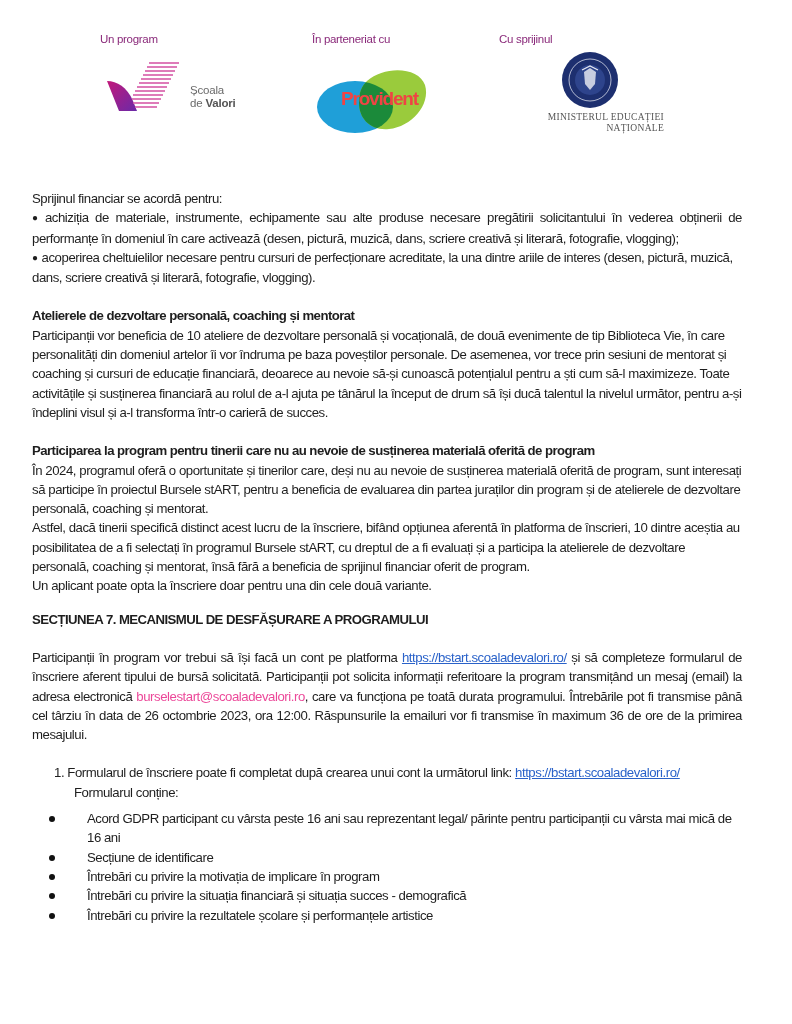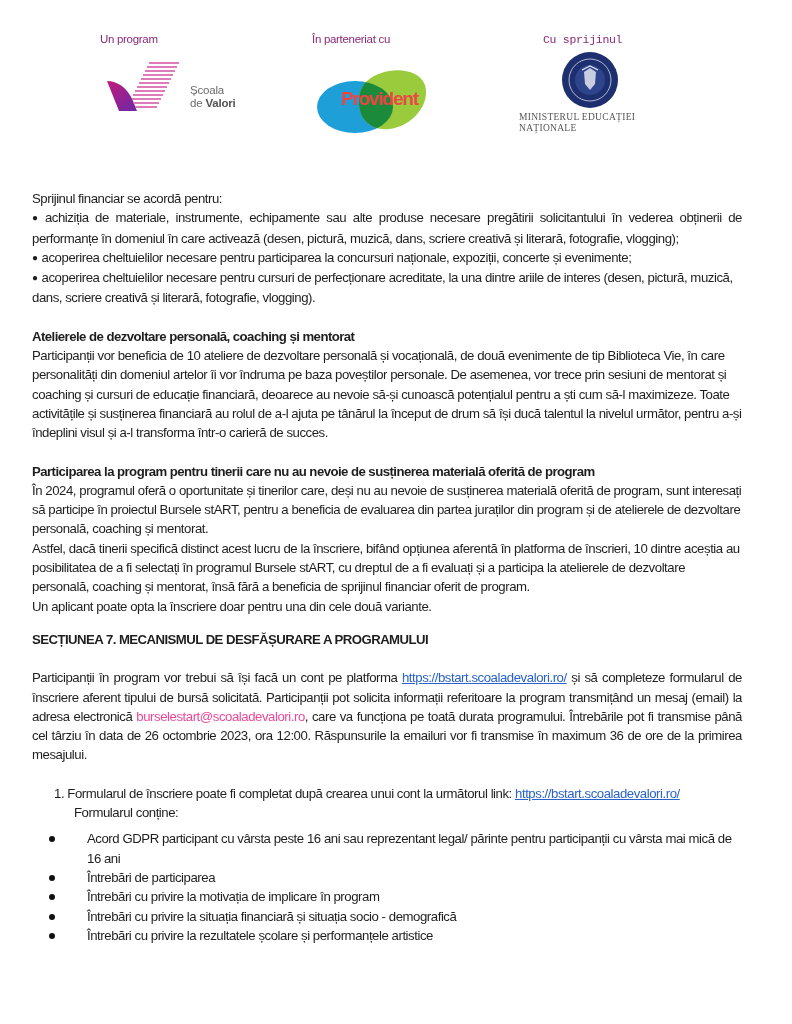--- a/index.html
+++ b/index.html
@@ -9,21 +9,21 @@
 
   
   .logos { position:absolute; left:0; top:0; width:640px; height:160px;margin-left:19px; }
   .logo-label { position:absolute; font-size:11.5px; color:#8a2a7a; letter-spacing:-0.3px; }
   .sv-mark { position:absolute; left:86px; top:61px; width:82px; height:50px; }
   .sv-text { position:absolute; left:171px; top:84px; font-size:11.5px; color:#6a6a6a; line-height:13px; letter-spacing:-0.2px; }
   .sv-text b { color:#555; }
   .prov { position:absolute; left:296px; top:63px; width:120px; height:72px; }
   .prov-word { position:absolute; left:322px; top:88px; font-size:19px; font-weight:bold; color:#ef4444; letter-spacing:-1.2px; }
   .gov-seal { position:absolute; left:541px; top:50px; width:60px; height:60px; }
-  .gov-text { position:absolute; left:500px; top:112px; width:145px; text-align:left; font-family:"Liberation Serif", serif; font-size:9.5px; color:#555; letter-spacing:0.3px; line-height:11px; }
+  .gov-text { position:absolute; left:500px; top:112px; width:145px; text-align:right; font-family:"Liberation Serif", serif; font-size:9.5px; color:#555; letter-spacing:0.3px; line-height:11px; }
 
   
   .content { position:absolute; left:32px; top:189px; width:710px; font-size:13.2px; letter-spacing:-0.45px; line-height:19.3px; }
   .content p { margin:0; }
   .just { text-align:justify; }
   .h { font-weight:bold; letter-spacing:-0.55px; }
   .gap1 { height:19px; }
   .gap2 { height:14px; }
   a.link { color:#2a62c9; text-decoration:underline; }
   .email { color:#ec4899; }
@@ -35,21 +35,21 @@
   .inline-bullet::before { content:"\25CF"; font-size:10px; margin-right:4px; position:relative; top:-1px; }
 </style>
 </head>
 <body>
 
 <div class="page">
 
   <div class="logos">
     <span class="logo-label" style="left:81px; top:33px;">Un program</span>
     <span class="logo-label" style="left:293px; top:33px;">În parteneriat cu</span>
-    <span class="logo-label" style="left:524px; top:33px;font-family:Liberation Mono, monospace;">Cu sprijinul</span>
+    <span class="logo-label" style="left:480px; top:33px;">Cu sprijinul</span>
 
     <svg class="sv-mark" viewBox="0 0 82 50">
       <defs>
         <linearGradient id="svg1" x1="0" y1="0" x2="1" y2="1">
           <stop offset="0" stop-color="#c2187a"></stop>
           <stop offset="1" stop-color="#6a2aa8"></stop>
         </linearGradient>
       </defs>
       <path d="M2 20 C12 20 22 26 28 40 L32 50 L14 50 Z" fill="url(#svg1)"></path>
       <g stroke="#d65aa8" stroke-width="1.6">
@@ -95,21 +95,20 @@
       <div>MINISTERUL EDUCAȚIEI</div>
       <div>NAȚIONALE</div>
     </div>
   </div>
 
   <div class="content">
 
     <section>
       <p>Sprijinul financiar se acordă pentru:</p>
       <p class="just inline-bullet">achiziția de materiale, instrumente, echipamente sau alte produse necesare pregătirii solicitantului în vederea obținerii de performanțe în domeniul în care activează (desen, pictură, muzică, dans, scriere creativă și literară, fotografie, vlogging);</p>
-      <p class="inline-bullet">acoperirea cheltuielilor necesare pentru participarea la concursuri naționale, expoziții, concerte  și evenimente;</p>
       <p class="inline-bullet">acoperirea cheltuielilor necesare pentru cursuri de perfecționare acreditate, la una dintre ariile  de interes (desen, pictură, muzică, dans, scriere creativă și literară, fotografie, vlogging).</p>
     </section>
 
     <div class="gap1"></div>
 
     <section>
       <p class="h">Atelierele de dezvoltare personală, coaching și mentorat</p>
       <p>Participanții vor beneficia de 10 ateliere de dezvoltare personală și vocațională, de două evenimente de tip Biblioteca Vie, în care personalități din domeniul artelor îi vor îndruma pe baza poveștilor personale. De asemenea, vor trece prin sesiuni de mentorat și coaching și cursuri de educație financiară, deoarece au nevoie să-și cunoască potențialul pentru a ști cum să-l maximizeze. Toate activitățile și susținerea financiară au rolul de a-l ajuta pe tânărul la început de drum să își ducă talentul la nivelul următor, pentru a-și îndeplini visul și a-l transforma într-o carieră de succes.</p>
     </section>
 
@@ -127,20 +126,20 @@
     <section>
       <p class="h">SECȚIUNEA 7. MECANISMUL DE DESFĂȘURARE A PROGRAMULUI</p>
       <div class="gap1"></div>
       <p class="just"><span>Participanții în program vor trebui să își facă un cont pe platforma </span><a class="link" href="#">https://bstart.scoaladevalori.ro/</a><span> și să completeze formularul de înscriere aferent tipului de bursă  solicitată. Participanții pot solicita informații referitoare la program transmițând un mesaj (email) la adresa electronică </span><span class="email">burselestart@scoaladevalori.ro</span><span>, care va funcționa pe toată durata programului. Întrebările pot fi transmise până cel târziu în data de 26 octombrie 2023, ora 12:00. Răspunsurile la emailuri vor fi transmise în maximum 36 de ore de la primirea mesajului.</span></p>
       <div class="gap1"></div>
 
       <p class="numbered"><span>1. Formularul de înscriere poate fi completat după crearea unui cont la următorul link: </span><a class="link" href="#">https://bstart.scoaladevalori.ro/</a></p>
       <p class="sub">Formularul conține:</p>
       <ul class="bullets">
         <li>Acord GDPR participant cu vârsta peste 16 ani sau reprezentant legal/ părinte pentru participanții cu vârsta mai mică de 16 ani</li>
-        <li>Întrebări de participarea</li>
+        <li>Secțiune de identificare</li>
         <li>Întrebări cu privire la motivația de implicare în program</li>
-        <li>Întrebări cu privire la situația financiară și situația socio - demografică</li>
+        <li>Întrebări cu privire la situația financiară și situația succes - demografică</li>
         <li>Întrebări cu privire la rezultatele școlare și performanțele artistice</li>
       </ul>
     </section>
   </div>
 </div>
 
 </body></html>

